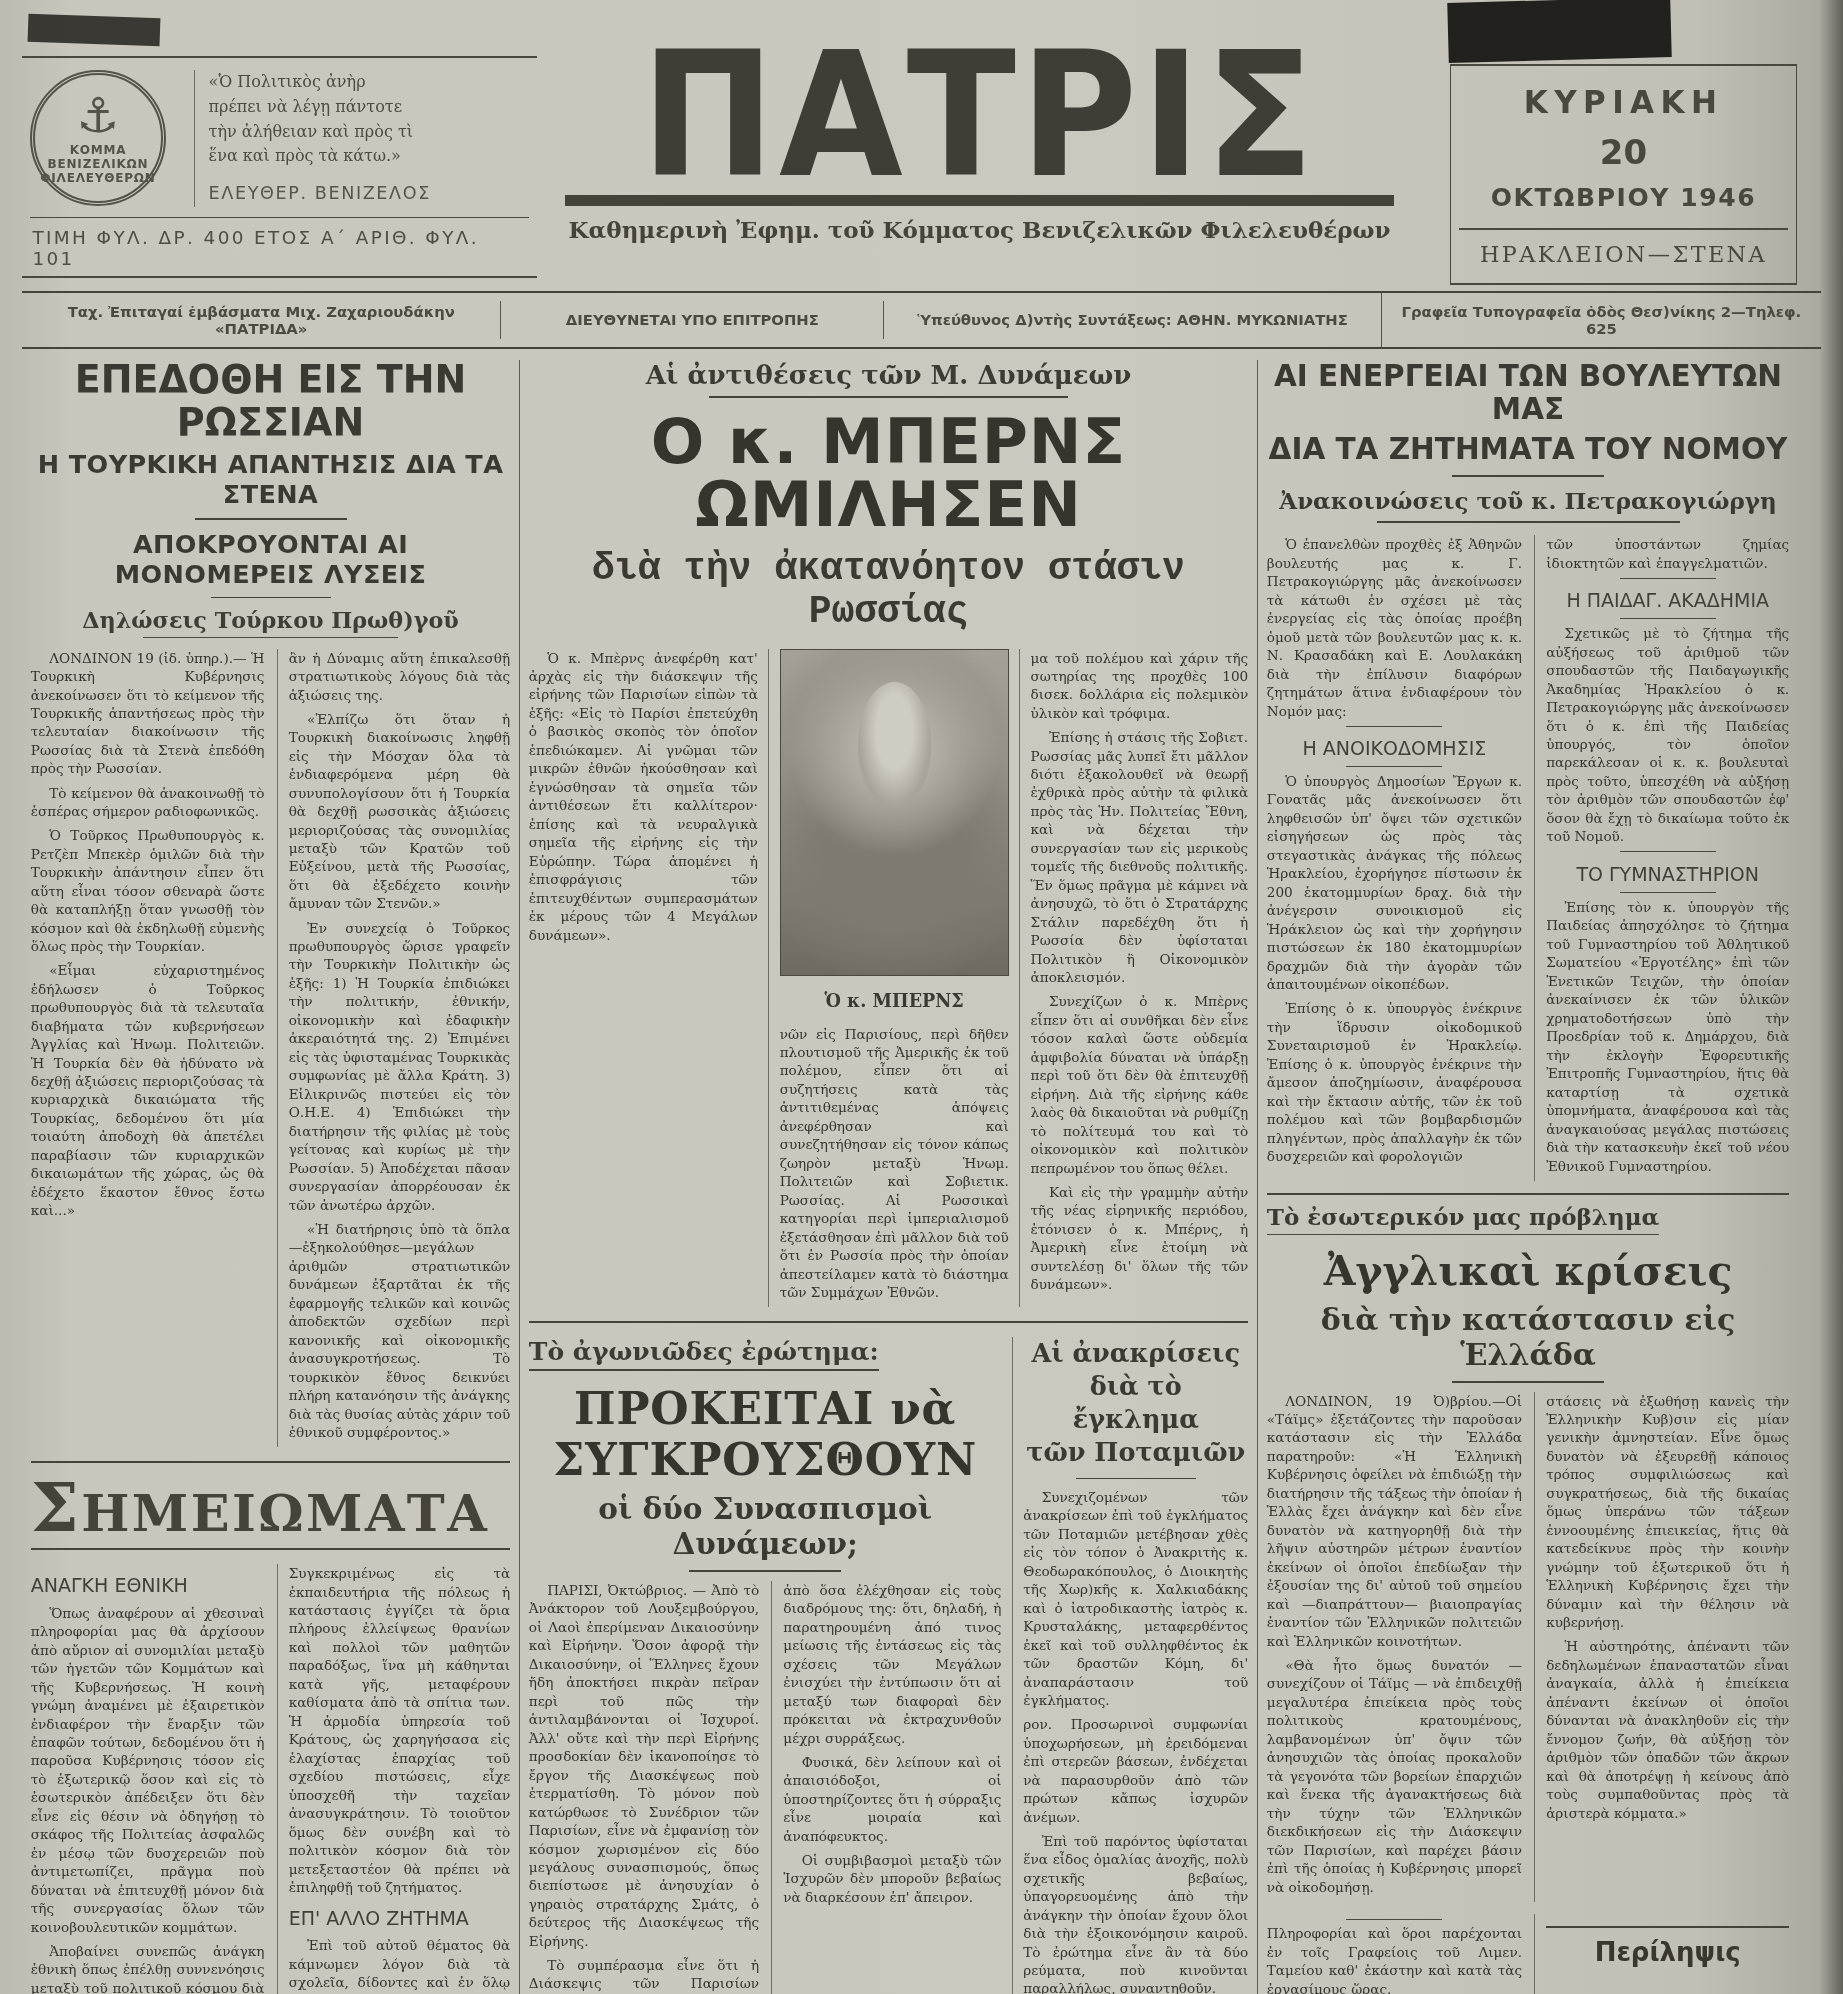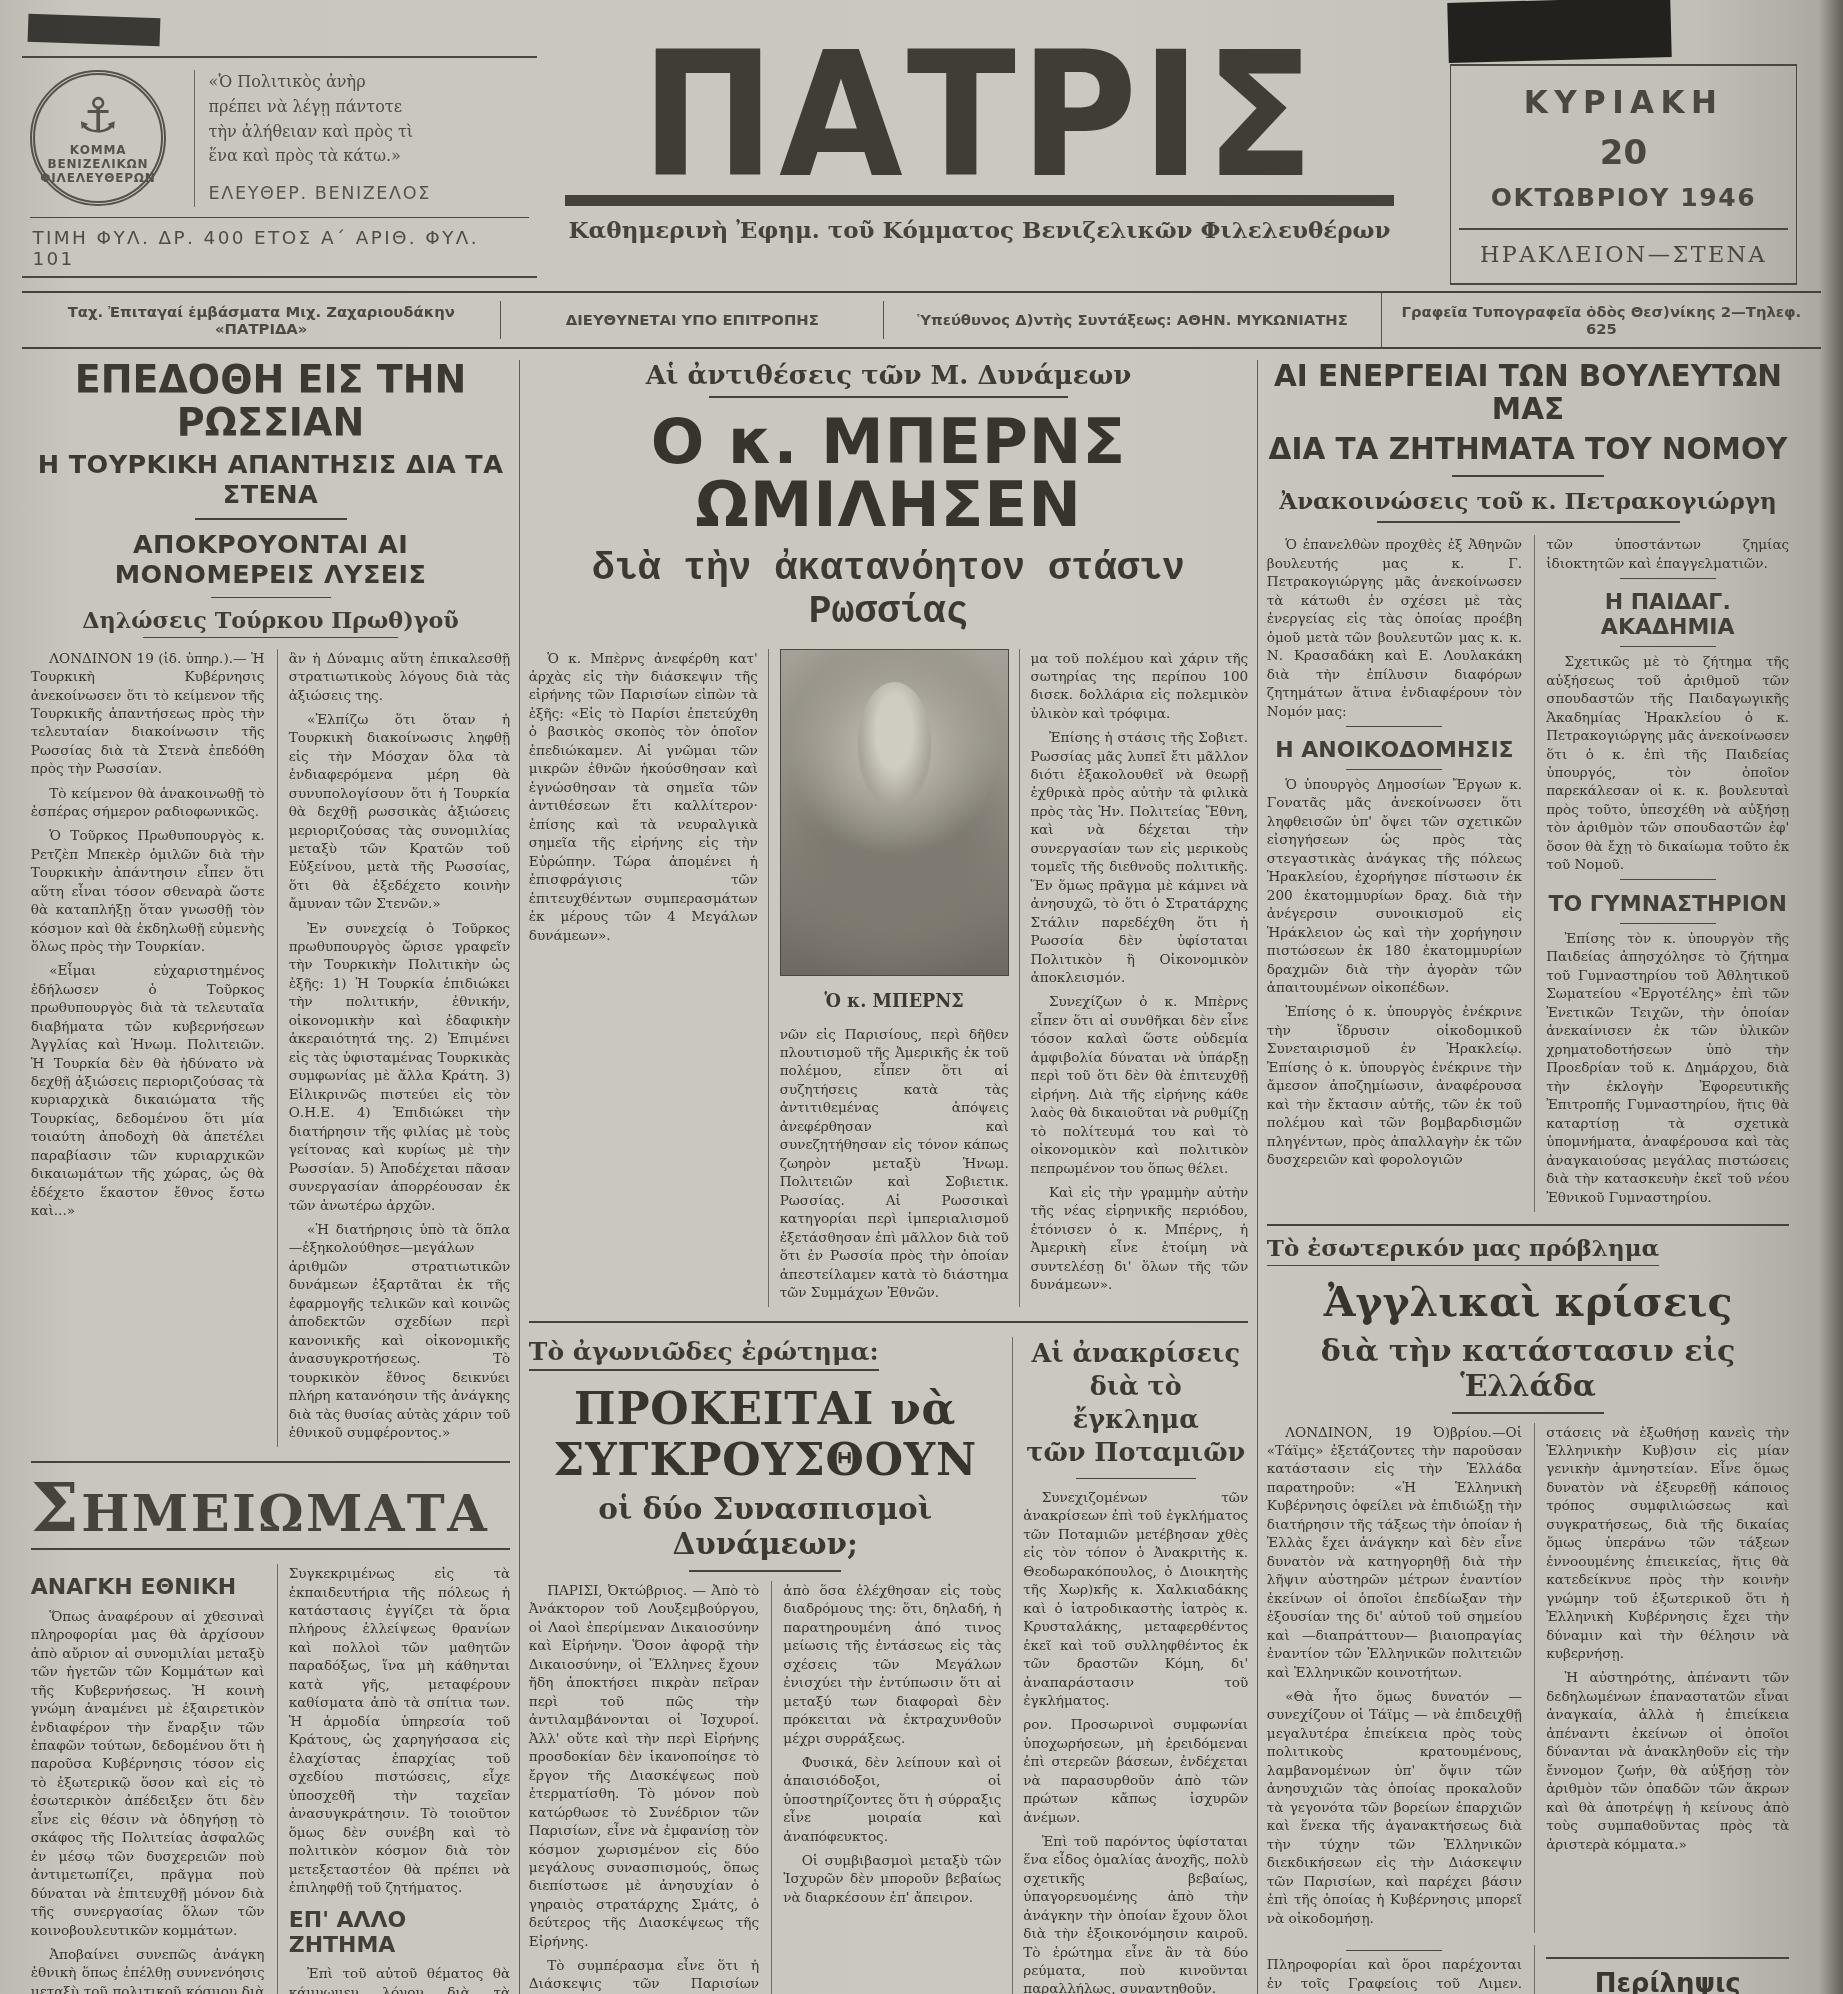--- a/index.html
+++ b/index.html
@@ -88,21 +88,21 @@
   .body-cols .col + .col{border-left:0.8px solid #6f6c63;padding-left:11.2px;}
   p.b{font-size:13.6px;line-height:1.36;text-align:justify;margin:0 0 5.6px 0;text-indent:18.4px;color:#35332d;}
   p.b.nofirst{text-indent:0;}
   
   .notes-banner{
     margin-top:13.6px;border-top:2.8px solid #45423a;padding:10.4px 0 3.2px 0;
   }
   .notes-title{font-size:51px;font-weight:bold;color:#46433b;letter-spacing:2.4px;font-family:"DejaVu Serif",serif;line-height:1;}
   .notes-title::first-letter{font-size:68px;}
   .notes-rule{border:none;border-top:2px solid #45423a;margin:7.2px 0 10.4px 0;}
-  .subhead{font-family:"DejaVu Sans",sans-serif;font-weight:bold;font-size:22px;color:#423f38;margin:10.4px 0 7.2px 0;}
+  .subhead{font-family:"DejaVu Sans",sans-serif;font-weight:normal;font-size:19px;color:#423f38;margin:10.4px 0 7.2px 0;}
   .subhead.centered{text-align:center;}
   .subrule{width:96px;border:none;border-top:1.6px solid #4a473f;margin:4.8px auto;}
   
   .byrnes-kicker{font-size:26px;font-weight:bold;text-align:center;color:#3e3b34;}
   .byrnes-krule{width:359px;border:none;border-top:2px solid #45423a;margin:6.4px auto 12px auto;}
   .byrnes-h1{font-size:63px;text-align:center;font-weight:800;color:#37342d;font-family:"DejaVu Sans",sans-serif;letter-spacing:0.8px;line-height:1;}
   .byrnes-h2{font-size:38px;text-align:center;font-weight:bold;color:#3c3932;margin-top:10.4px;font-family:Liberation Mono, monospace;}
   .tricols{display:grid;grid-template-columns:1fr 1.05fr 1fr;column-gap:10.4px;margin-top:16px;}
   .tricols .col + .col{border-left:0.8px solid #6f6c63;padding-left:10.4px;}
   .photo{
@@ -243,21 +243,21 @@
       <div class="tricols">
         <div class="col">
           <p class="b">Ὁ κ. Μπὲρνς ἀνεφέρθη κατ' ἀρχὰς εἰς τὴν διάσκεψιν τῆς εἰρήνης τῶν Παρισίων εἰπὼν τὰ ἑξῆς: «Εἰς τὸ Παρίσι ἐπετεύχθη ὁ βασικὸς σκοπὸς τὸν ὁποῖον ἐπεδιώκαμεν. Αἱ γνῶμαι τῶν μικρῶν ἐθνῶν ἠκούσθησαν καὶ ἐγνώσθησαν τὰ σημεῖα τῶν ἀντιθέσεων ἔτι καλλίτερον· ἐπίσης καὶ τὰ νευραλγικὰ σημεῖα τῆς εἰρήνης εἰς τὴν Εὐρώπην. Τώρα ἀπομένει ἡ ἐπισφράγισις τῶν ἐπιτευχθέντων συμπερασμάτων ἐκ μέρους τῶν 4 Μεγάλων δυνάμεων».</p>
         </div>
         <div class="col">
           <div class="photo"></div>
           <div class="photo-caption">Ὁ κ. ΜΠΕΡΝΣ</div>
           <p class="b nofirst">νῶν εἰς Παρισίους, περὶ δῆθεν πλουτισμοῦ τῆς Ἀμερικῆς ἐκ τοῦ πολέμου, εἶπεν ὅτι αἱ συζητήσεις κατὰ τὰς ἀντιτιθεμένας ἀπόψεις ἀνεφέρθησαν καὶ συνεζητήθησαν εἰς τόνον κάπως ζωηρὸν μεταξὺ Ἡνωμ. Πολιτειῶν καὶ Σοβιετικ. Ρωσσίας. Αἱ Ρωσσικαὶ κατηγορίαι περὶ ἰμπεριαλισμοῦ ἐξετάσθησαν ἐπὶ μᾶλλον διὰ τοῦ ὅτι ἐν Ρωσσία πρὸς τὴν ὁποίαν ἀπεστείλαμεν κατὰ τὸ διάστημα τῶν Συμμάχων Ἐθνῶν.</p>
         </div>
         <div class="col">
-          <p class="b nofirst">μα τοῦ πολέμου καὶ χάριν τῆς σωτηρίας της περίπου 100 δισεκ. δολλάρια εἰς πολεμικὸν ὑλικὸν καὶ τρόφιμα.</p>
+          <p class="b nofirst">μα τοῦ πολέμου καὶ χάριν τῆς σωτηρίας της προχθὲς 100 δισεκ. δολλάρια εἰς πολεμικὸν ὑλικὸν καὶ τρόφιμα.</p>
           <p class="b">Ἐπίσης ἡ στάσις τῆς Σοβιετ. Ρωσσίας μᾶς λυπεῖ ἔτι μᾶλλον διότι ἐξακολουθεῖ νὰ θεωρῇ ἐχθρικὰ πρὸς αὐτὴν τὰ φιλικὰ πρὸς τὰς Ἡν. Πολιτείας Ἔθνη, καὶ νὰ δέχεται τὴν συνεργασίαν των εἰς μερικοὺς τομεῖς τῆς διεθνοῦς πολιτικῆς. Ἕν ὅμως πρᾶγμα μὲ κάμνει νὰ ἀνησυχῶ, τὸ ὅτι ὁ Στρατάρχης Στάλιν παρεδέχθη ὅτι ἡ Ρωσσία δὲν ὑφίσταται Πολιτικὸν ἢ Οἰκονομικὸν ἀποκλεισμόν.</p>
           <p class="b">Συνεχίζων ὁ κ. Μπὲρνς εἶπεν ὅτι αἱ συνθῆκαι δὲν εἶνε τόσον καλαὶ ὥστε οὐδεμία ἀμφιβολία δύναται νὰ ὑπάρξῃ περὶ τοῦ ὅτι δὲν θὰ ἐπιτευχθῇ εἰρήνη. Διὰ τῆς εἰρήνης κάθε λαὸς θὰ δικαιοῦται νὰ ρυθμίζῃ τὸ πολίτευμά του καὶ τὸ οἰκονομικὸν καὶ πολιτικὸν πεπρωμένον του ὅπως θέλει.</p>
           <p class="b">Καὶ εἰς τὴν γραμμὴν αὐτὴν τῆς νέας εἰρηνικῆς περιόδου, ἐτόνισεν ὁ κ. Μπέρνς, ἡ Ἀμερικὴ εἶνε ἑτοίμη νὰ συντελέσῃ δι' ὅλων τῆς τῶν δυνάμεων».</p>
         </div>
       </div>
 
       <hr class="divider">
 
       <div class="clash-grid">
         <div class="left">

